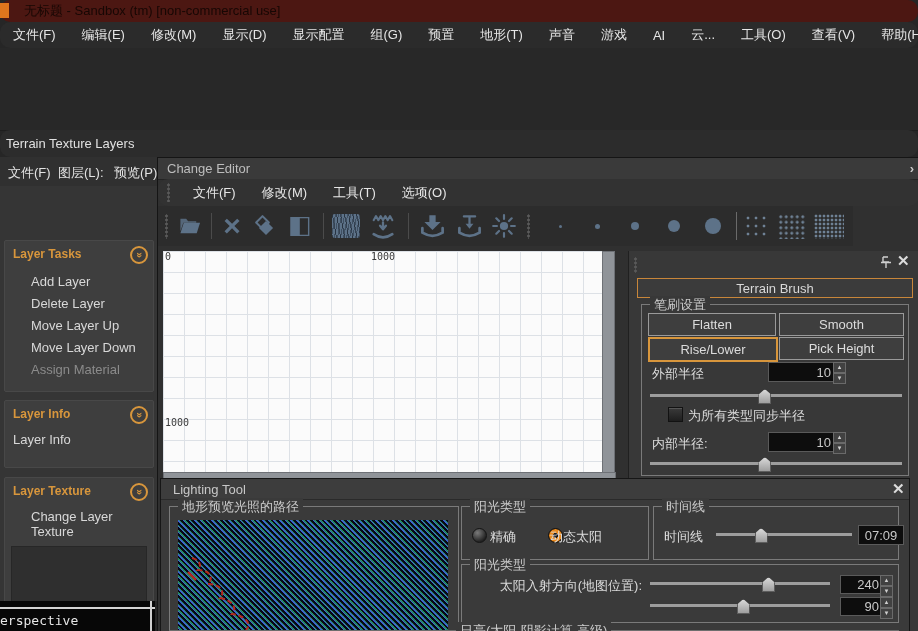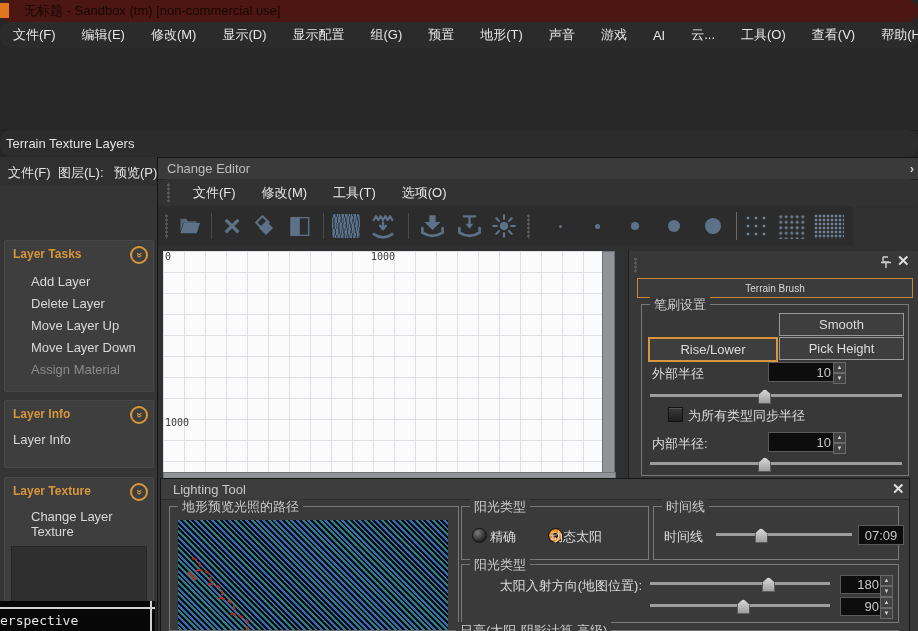--- a/index.html
+++ b/index.html
@@ -48,21 +48,21 @@
   .wtitle{position:absolute;left:0;top:0;right:0;height:21px;background:#3a3a3a;border-bottom:1px solid #242424;color:#bdbdbd;font-size:13px;display:flex;align-items:center;padding-left:9px;}
   .emenu{position:absolute;left:0;top:21px;right:0;height:27px;background:#323232;}
   .etb{position:absolute;left:0;top:48px;width:695px;height:40px;background:#2c2c2c;}
   .gridarea{position:absolute;left:5px;top:93px;width:439px;height:221px;background:#fbfbfb;
     background-image:linear-gradient(#dde1e6 1px,transparent 1px),linear-gradient(90deg,#dde1e6 1px,transparent 1px);
     background-size:21px 21px;color:#3a3a3a;font-family:"DejaVu Sans Mono",monospace;font-size:10px;}
   .glabel{position:absolute;}
   .vscroll{position:absolute;left:444px;top:93px;width:11px;height:221px;background:#909499;border:1px solid #6e7176;}
   .hscroll{position:absolute;left:5px;top:314px;width:451px;height:8px;background:#909499;border:1px solid #6e7176;}
   .dock{position:absolute;left:470px;top:93px;width:290px;height:381px;background:#383838;border-left:1px solid #202020;border-right:3px solid #585858;}
-  .brushbtn{position:absolute;left:8px;top:27px;width:274px;height:18px;border:1px solid #c8863a;background:#3b3b3b;color:#d8d8d8;font-size:10px;display:flex;align-items:center;justify-content:center;}
+  .brushbtn{position:absolute;left:8px;top:27px;width:274px;height:18px;border:1px solid #c8863a;background:#3b3b3b;color:#d8d8d8;font-size:13px;display:flex;align-items:center;justify-content:center;}
   .fset{position:absolute;border:1px solid #7a7a7a;text-decoration:underline;}
   .leg{position:absolute;top:-9px;left:8px;background:#383838;padding:0 4px;color:#cbcbcb;font-size:13px;white-space:nowrap;}
   .leg2{background:#3a3a3a;}
   .btn{position:absolute;background:#3e3e3e;border:1px solid #9a9a9a;color:#dcdcdc;font-size:13px;display:flex;align-items:center;justify-content:center;}
   .btn.oact{border:2px solid #d8963c;}
   .flbl{position:absolute;color:#dcdcdc;font-size:13px;white-space:nowrap;}
   .spinbox{position:absolute;background:#0d0d0d;border:1px solid #5a5a5a;color:#c9c9c9;font-size:13px;display:flex;align-items:center;justify-content:flex-end;padding-right:6px;}
   .spinner{position:absolute;width:13px;display:flex;flex-direction:column;}
   .spinner div{background:#414141;border:1px solid #6a6a6a;color:#cfcfcf;font-size:6px;line-height:7px;height:9px;display:flex;align-items:center;justify-content:center;}
   .slider{position:absolute;height:13px;}
@@ -405,20 +405,21 @@
       <div class="grip" style="left:5px;top:6px;height:16px"></div>
       <div class="ic" style="left:250px;top:4px;width:14px;height:14px">
         <svg width="12" height="13" viewBox="0 0 12 13">
             <path d="M3 1 h5 M3 1 v5 h6 M1 6.5 h10 M6 6.5 v5.5" stroke="#cfcfcf" stroke-width="1.4" fill="none"></path>
           </svg>
       </div>
       <div class="closex" style="left:268px;top:3px">✕</div>
       <div class="brushbtn">Terrain Brush</div>
       <div class="fset" style="left:12px;top:53px;width:266px;height:170px">
         <span class="leg">笔刷设置</span>
+        <div class="btn" style="left:6px;top:8px;width:126px;height:21px">Flatten</div>
         <div class="btn" style="left:137px;top:8px;width:123px;height:21px">Smooth</div>
         <div class="btn oact" style="left:6px;top:32px;width:126px;height:21px">Rise/Lower</div>
         <div class="btn" style="left:137px;top:32px;width:123px;height:21px">Pick Height</div>
         <div class="flbl" style="left:10px;top:60px">外部半径</div>
         <div class="spinbox" style="left:126px;top:57px;width:62px;height:18px">10</div>
         <div class="spinner" style="left:191px;top:57px">
             <div>▲</div>
             <div>▼</div>
           </div>
         <div class="slider" style="left:8px;top:84px;width:252px">
@@ -475,21 +476,21 @@
       <div class="spinbox" style="left:204px;top:18px;width:44px;height:18px;justify-content:center;padding-right:0">07:09</div>
     </div>
 
     <div class="fset" style="left:300px;top:85px;width:436px;height:57px">
       <span class="leg leg2">阳光类型</span>
       <div class="rlbl" style="left:8px;top:12px;width:172px;text-align:right">太阳入射方向(地图位置):</div>
       <div class="slider" style="left:188px;top:12px;width:180px">
         <div class="track"></div>
         <div class="thumb" style="left:65%"></div>
       </div>
-      <div class="spinbox" style="left:378px;top:10px;width:38px;height:17px">180</div>
+      <div class="spinbox" style="left:378px;top:10px;width:38px;height:17px">240</div>
       <div class="spinner" style="left:418px;top:10px">
           <div>▲</div>
           <div>▼</div>
         </div>
       <div class="slider" style="left:188px;top:34px;width:180px">
         <div class="track"></div>
         <div class="thumb" style="left:51%"></div>
       </div>
       <div class="spinbox" style="left:378px;top:32px;width:38px;height:17px">90</div>
       <div class="spinner" style="left:418px;top:32px">

